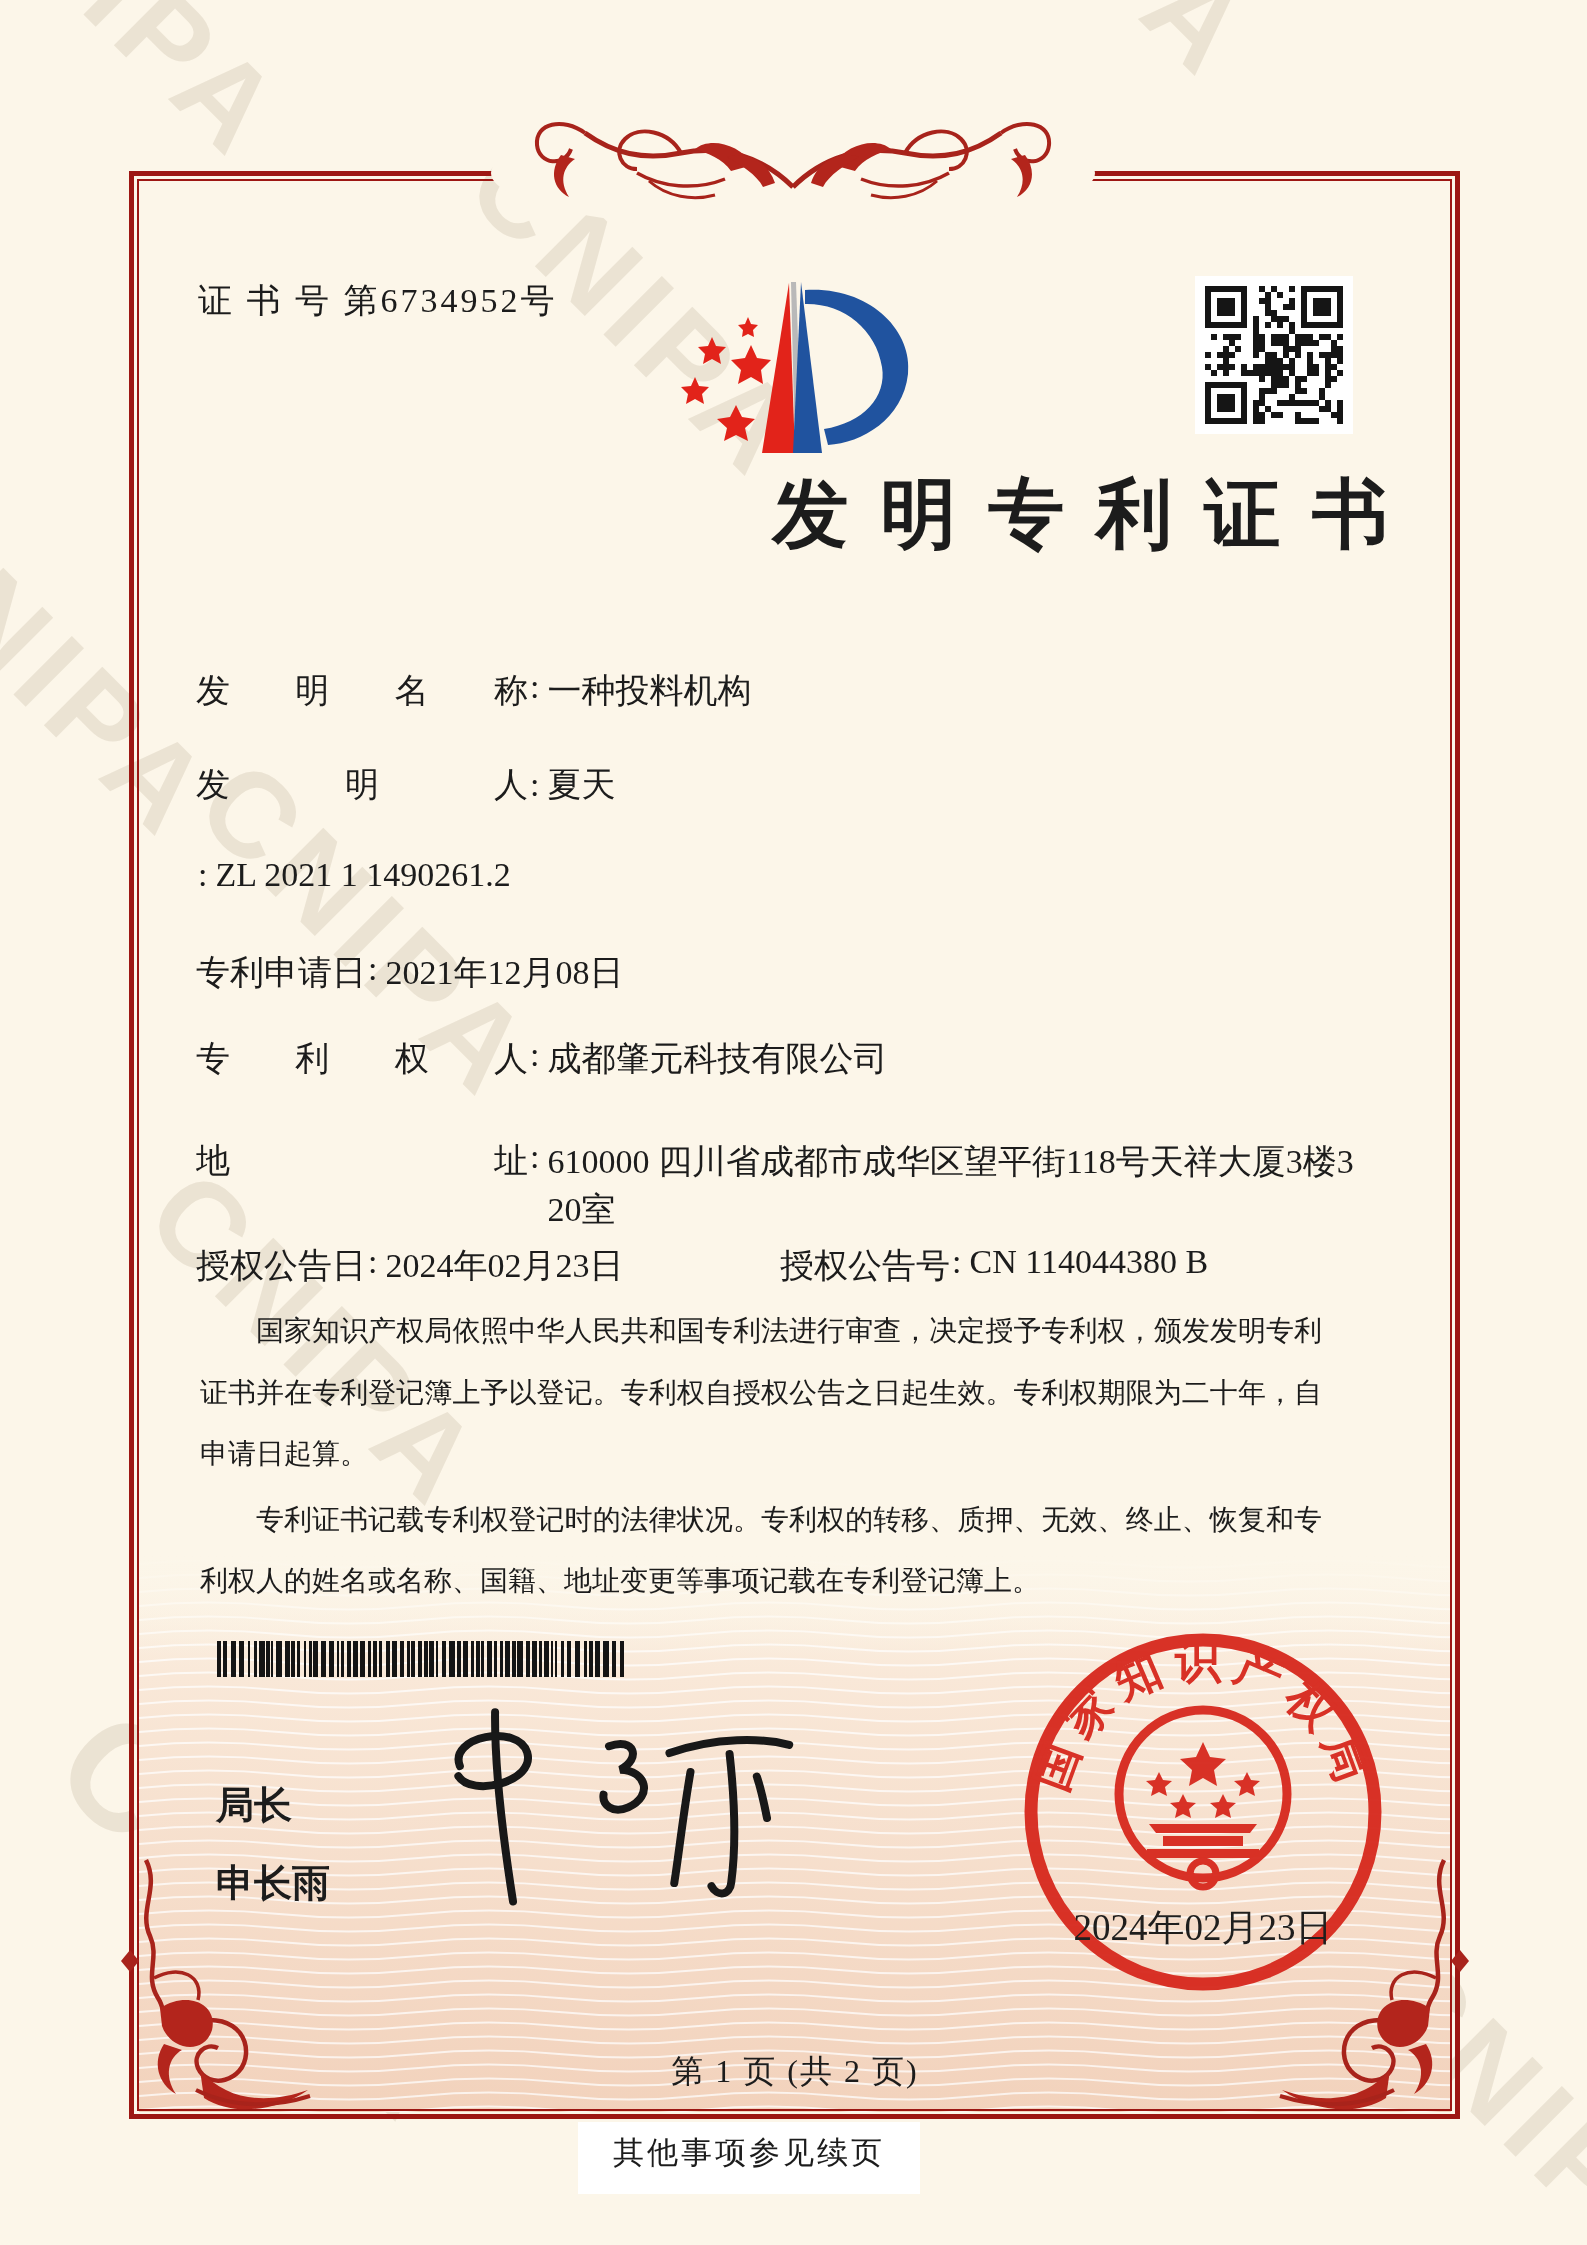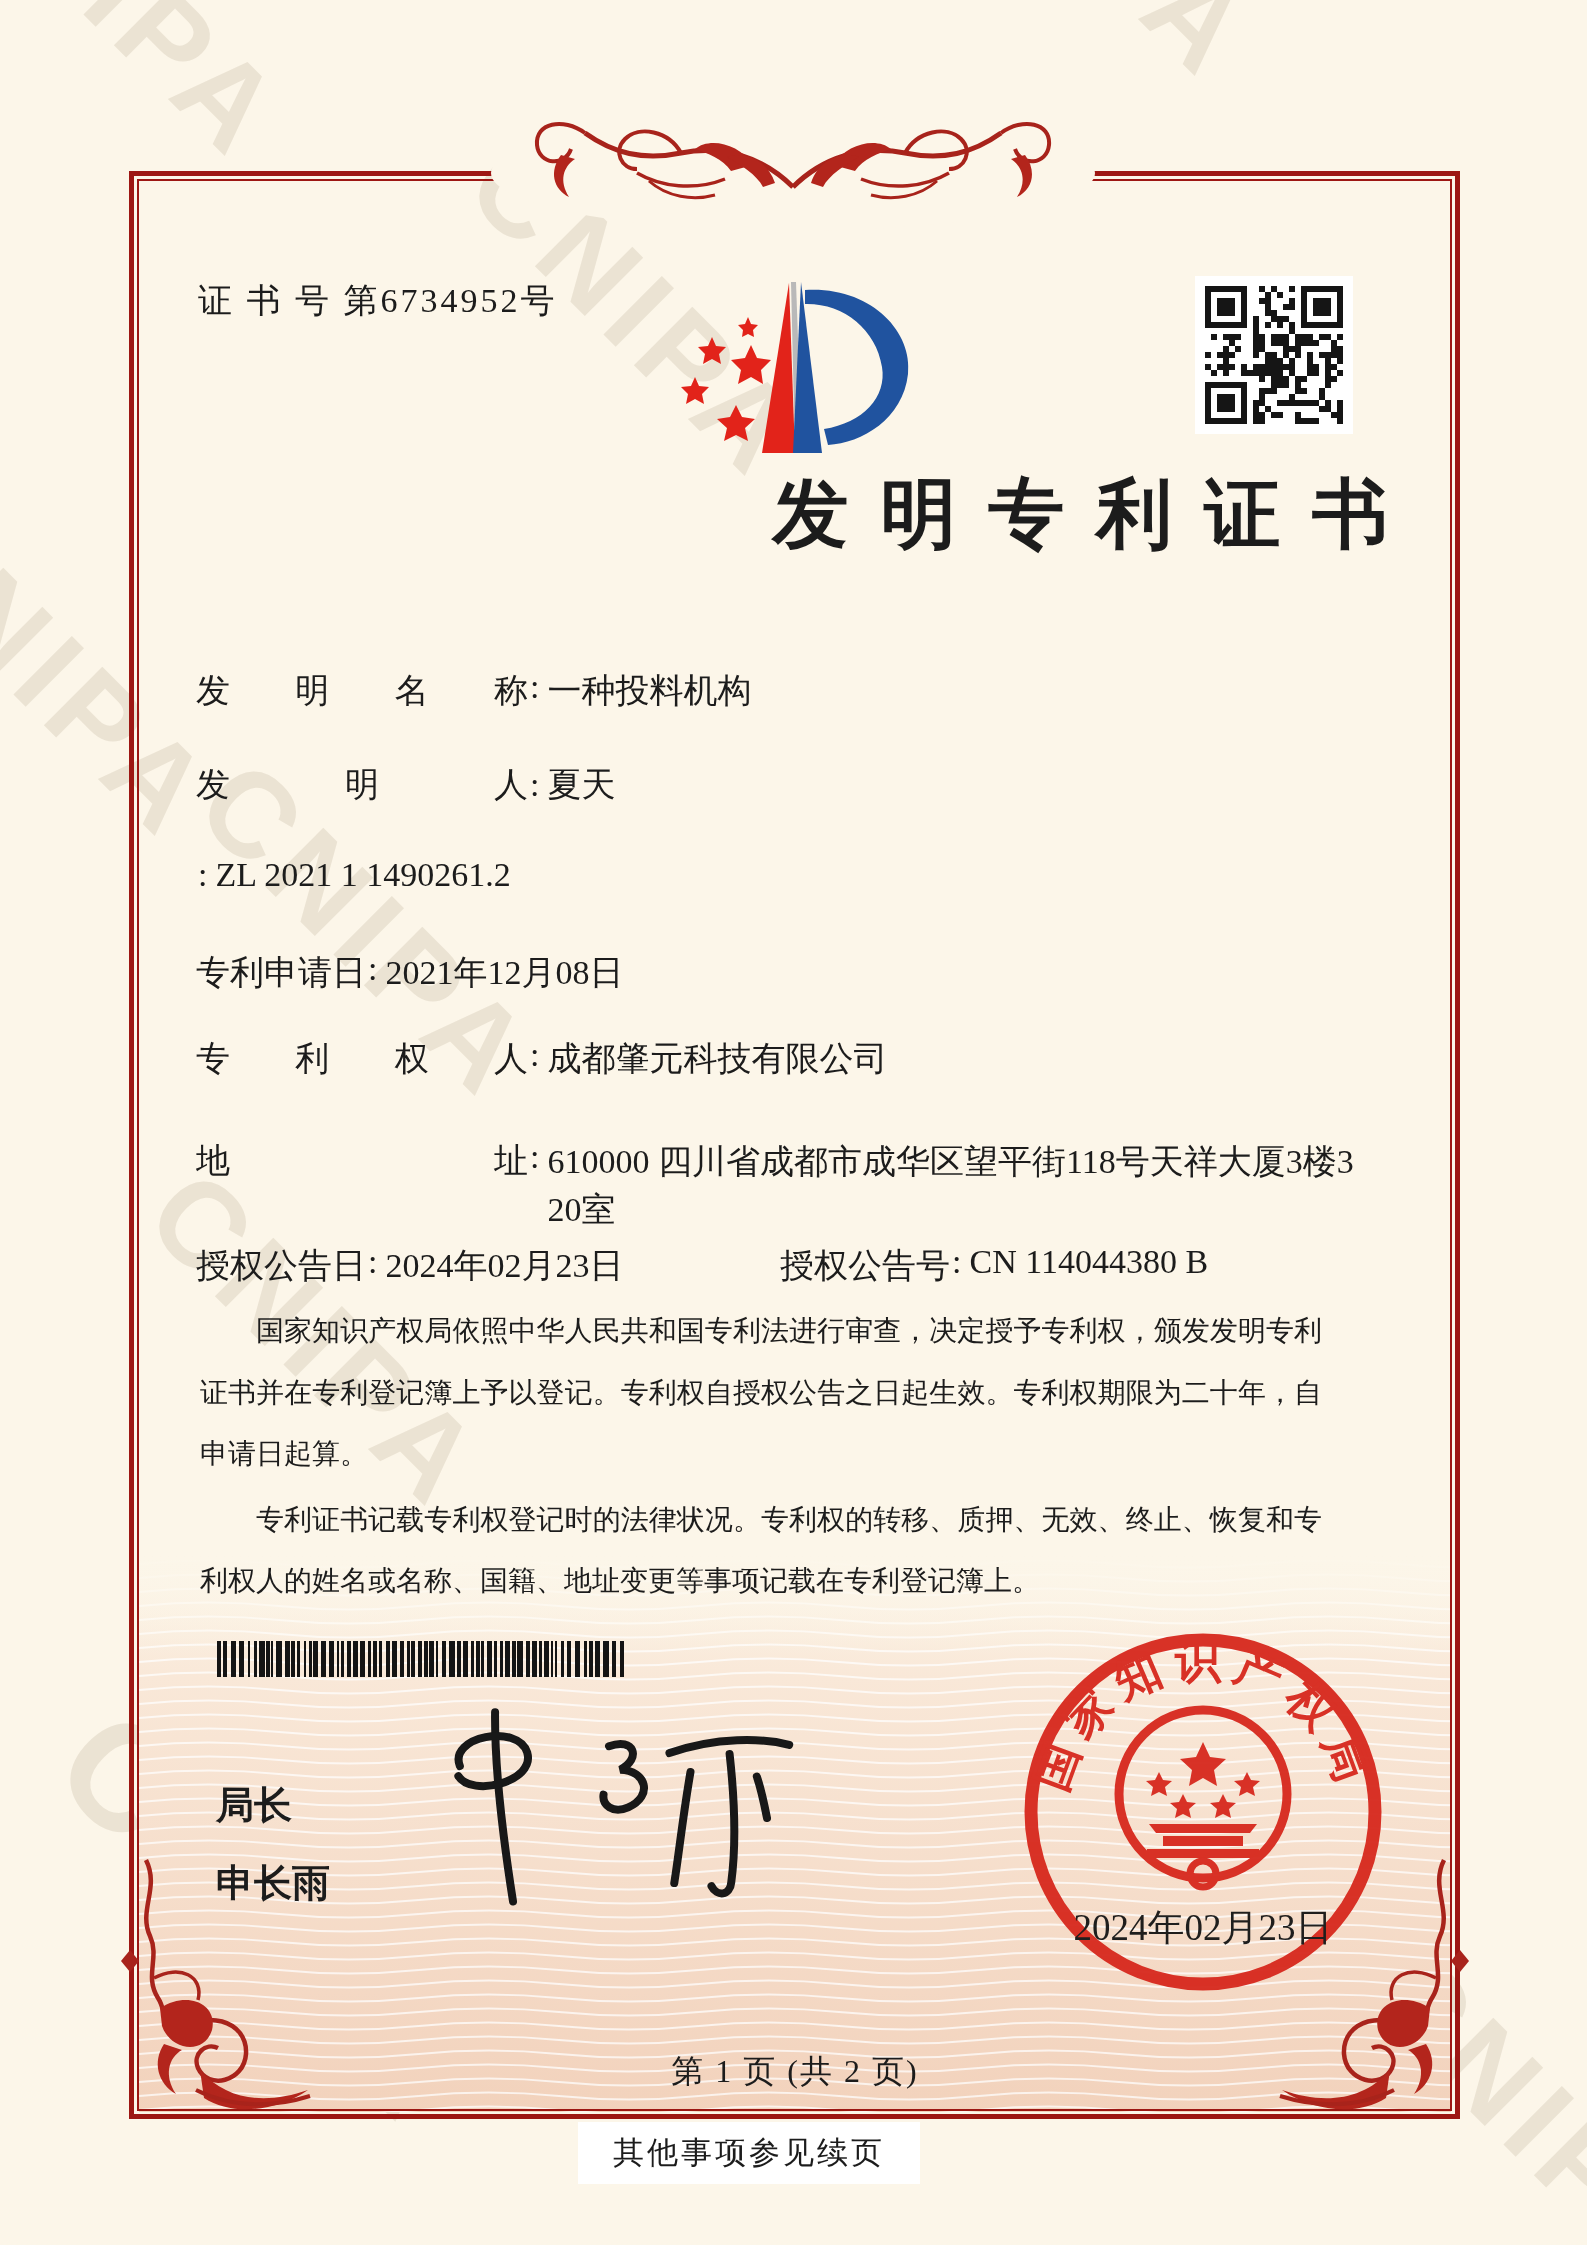--- a/index.html
+++ b/index.html
@@ -69,21 +69,21 @@
   .barcode{position:absolute;z-index:5;left:217px;top:1641px;}
   .official{position:absolute;z-index:5;left:216px;font-size:38px;font-weight:bold;
     font-family:"Liberation Sans","DejaVu Sans",sans-serif;}
   .official.title{top:1780px;text-align:center;} .official.name{top:1858px;}
   .sig{position:absolute;z-index:6;left:420px;top:1688px;transform:rotate(-3deg);}
   .seal{position:absolute;z-index:6;left:1012px;top:1622px;}
   
   .pageinfo{position:absolute;z-index:5;left:130px;top:2050px;width:1330px;text-align:center;
     font-size:32px;letter-spacing:2px;}
   .contnote{
-    position:absolute;z-index:5;left:578px;top:2122px;width:342px;height:62px;
+    position:absolute;z-index:5;left:578px;top:2122px;width:342px;height:72px;
     background:#ffffff;text-align:center;line-height:62px;font-size:31px;letter-spacing:3px;
   }
 </style>
 </head>
 <body>
 
 <div class="page">
 
   <div class="wm wm1">CNIPA</div>
   <div class="wm wm2">CNIPA</div>

